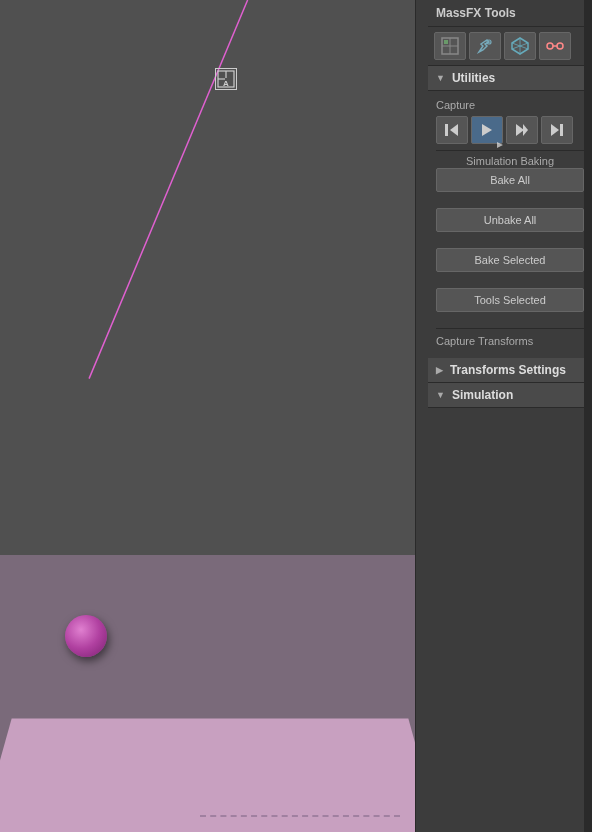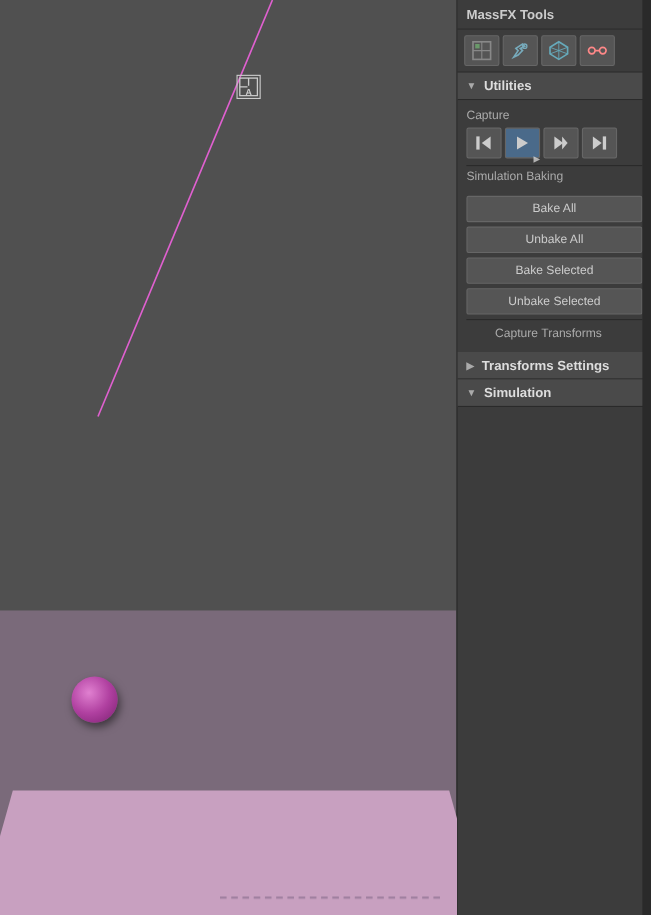--- a/index.html
+++ b/index.html
@@ -90,20 +90,21 @@
     }
 
     
     #panel {
       width: 177px;
       height: 832px;
       background: #3c3c3c;
       display: flex;
       flex-direction: column;
       border-left: 1px solid #2a2a2a;
+      padding-left: 12px;
     }
 
     
     #panel-header {
       background: #3c3c3c;
       padding: 6px 8px;
       color: #cccccc;
       font-size: 12px;
       font-weight: bold;
       border-bottom: 1px solid #2a2a2a;
@@ -193,38 +194,38 @@
     .action-btn {
       width: 100%;
       padding: 5px 8px;
       background: #555555;
       border: 1px solid #666666;
       border-radius: 2px;
       color: #cccccc;
       font-size: 11px;
       text-align: center;
       cursor: pointer;
-      margin-bottom: 4px;
+      margin-bottom: 16px;
       display: block;
     }
 
     
     .capture-label {
       color: #aaaaaa;
       font-size: 11px;
       margin-bottom: 5px;
       margin-top: 6px;
-      margin-left: 26px;
     }
 
     
     .baking-label {
       color: #aaaaaa;
       font-size: 11px;
-      margin-bottom: 11px;
+      margin-bottom: 1px;
+      text-align: center;
     }
 
     
     .util-text {
       color: #cccccc;
       font-size: 11px;
       padding: 3px 0;
     }
 
     
@@ -361,21 +362,21 @@
       </div>
     </div>
 
     <div class="section-divider"></div>
 
     <div class="baking-label">Simulation Baking</div>
 
     <button class="action-btn">Bake All</button>
     <button class="action-btn">Unbake All</button>
     <button class="action-btn">Bake Selected</button>
-    <button class="action-btn">Unbake Selected</button>
+    <button class="action-btn">Tools Selected</button>
 
     <div class="section-divider"></div>
 
     <div class="capture-label">Capture Transforms</div>
   </div>
 
   <div class="section-header">
     <span class="arrow collapse-icon">▶</span>
     <span>Transforms Settings</span>
   </div>

